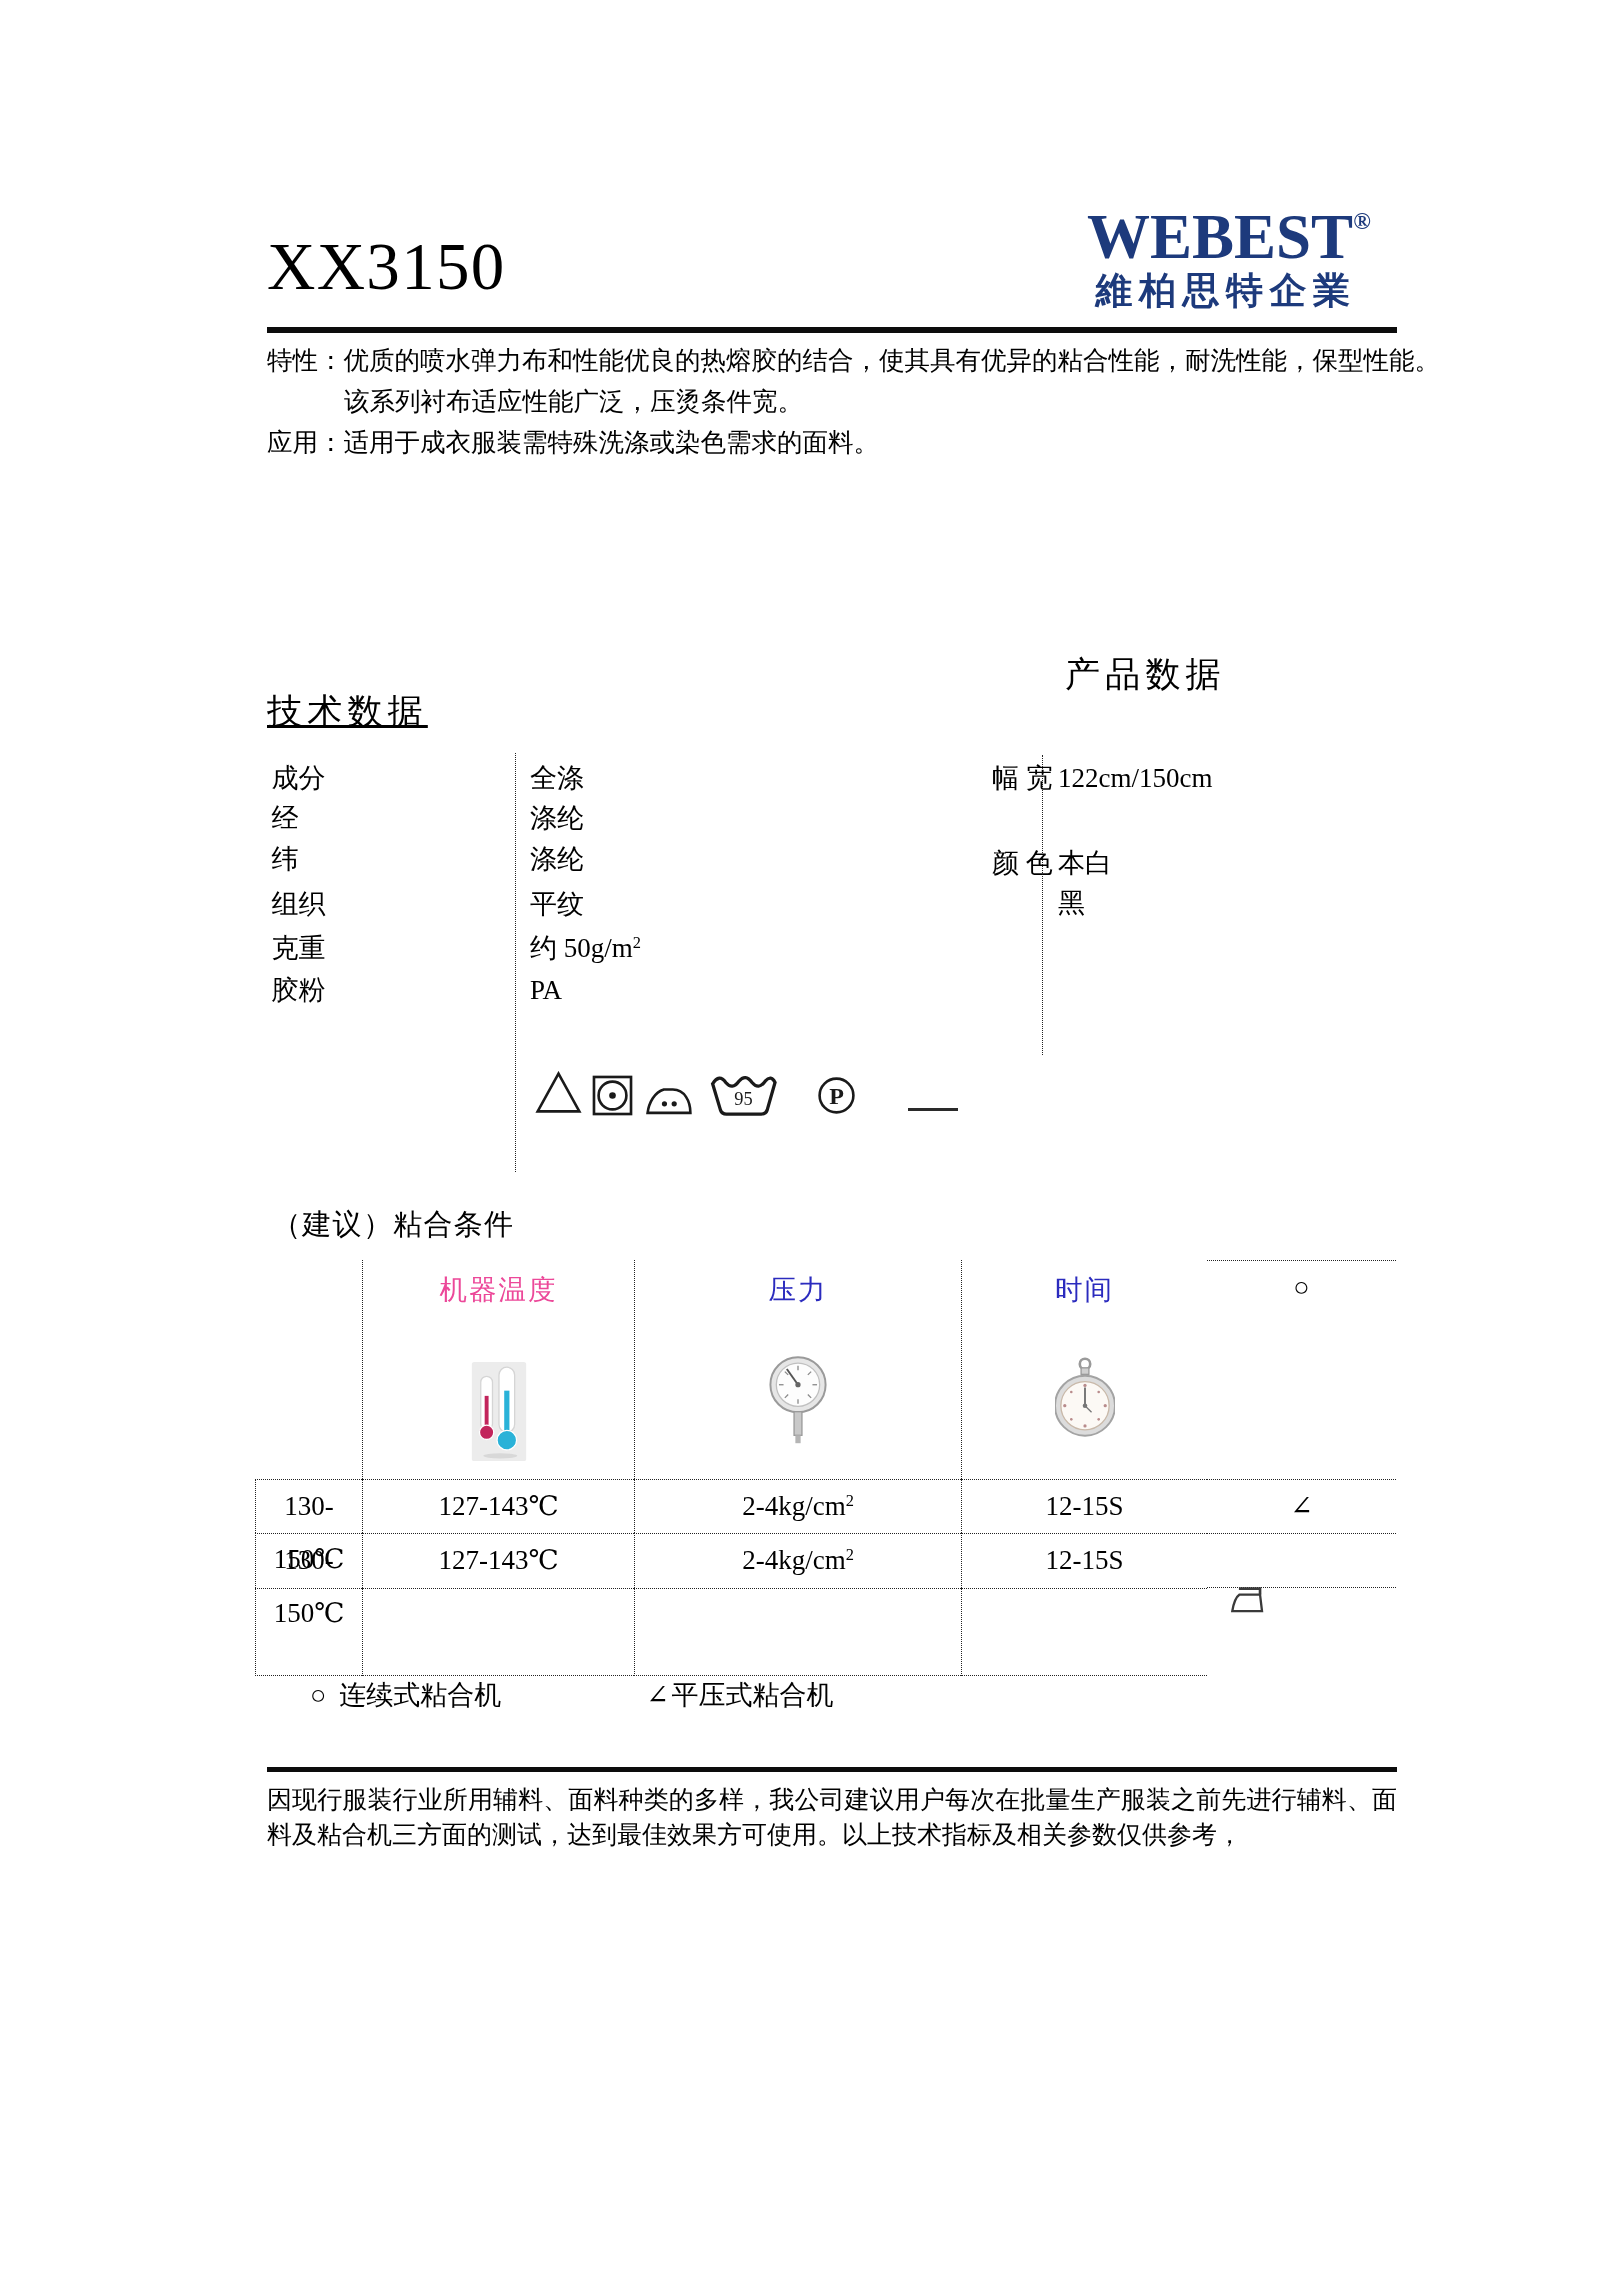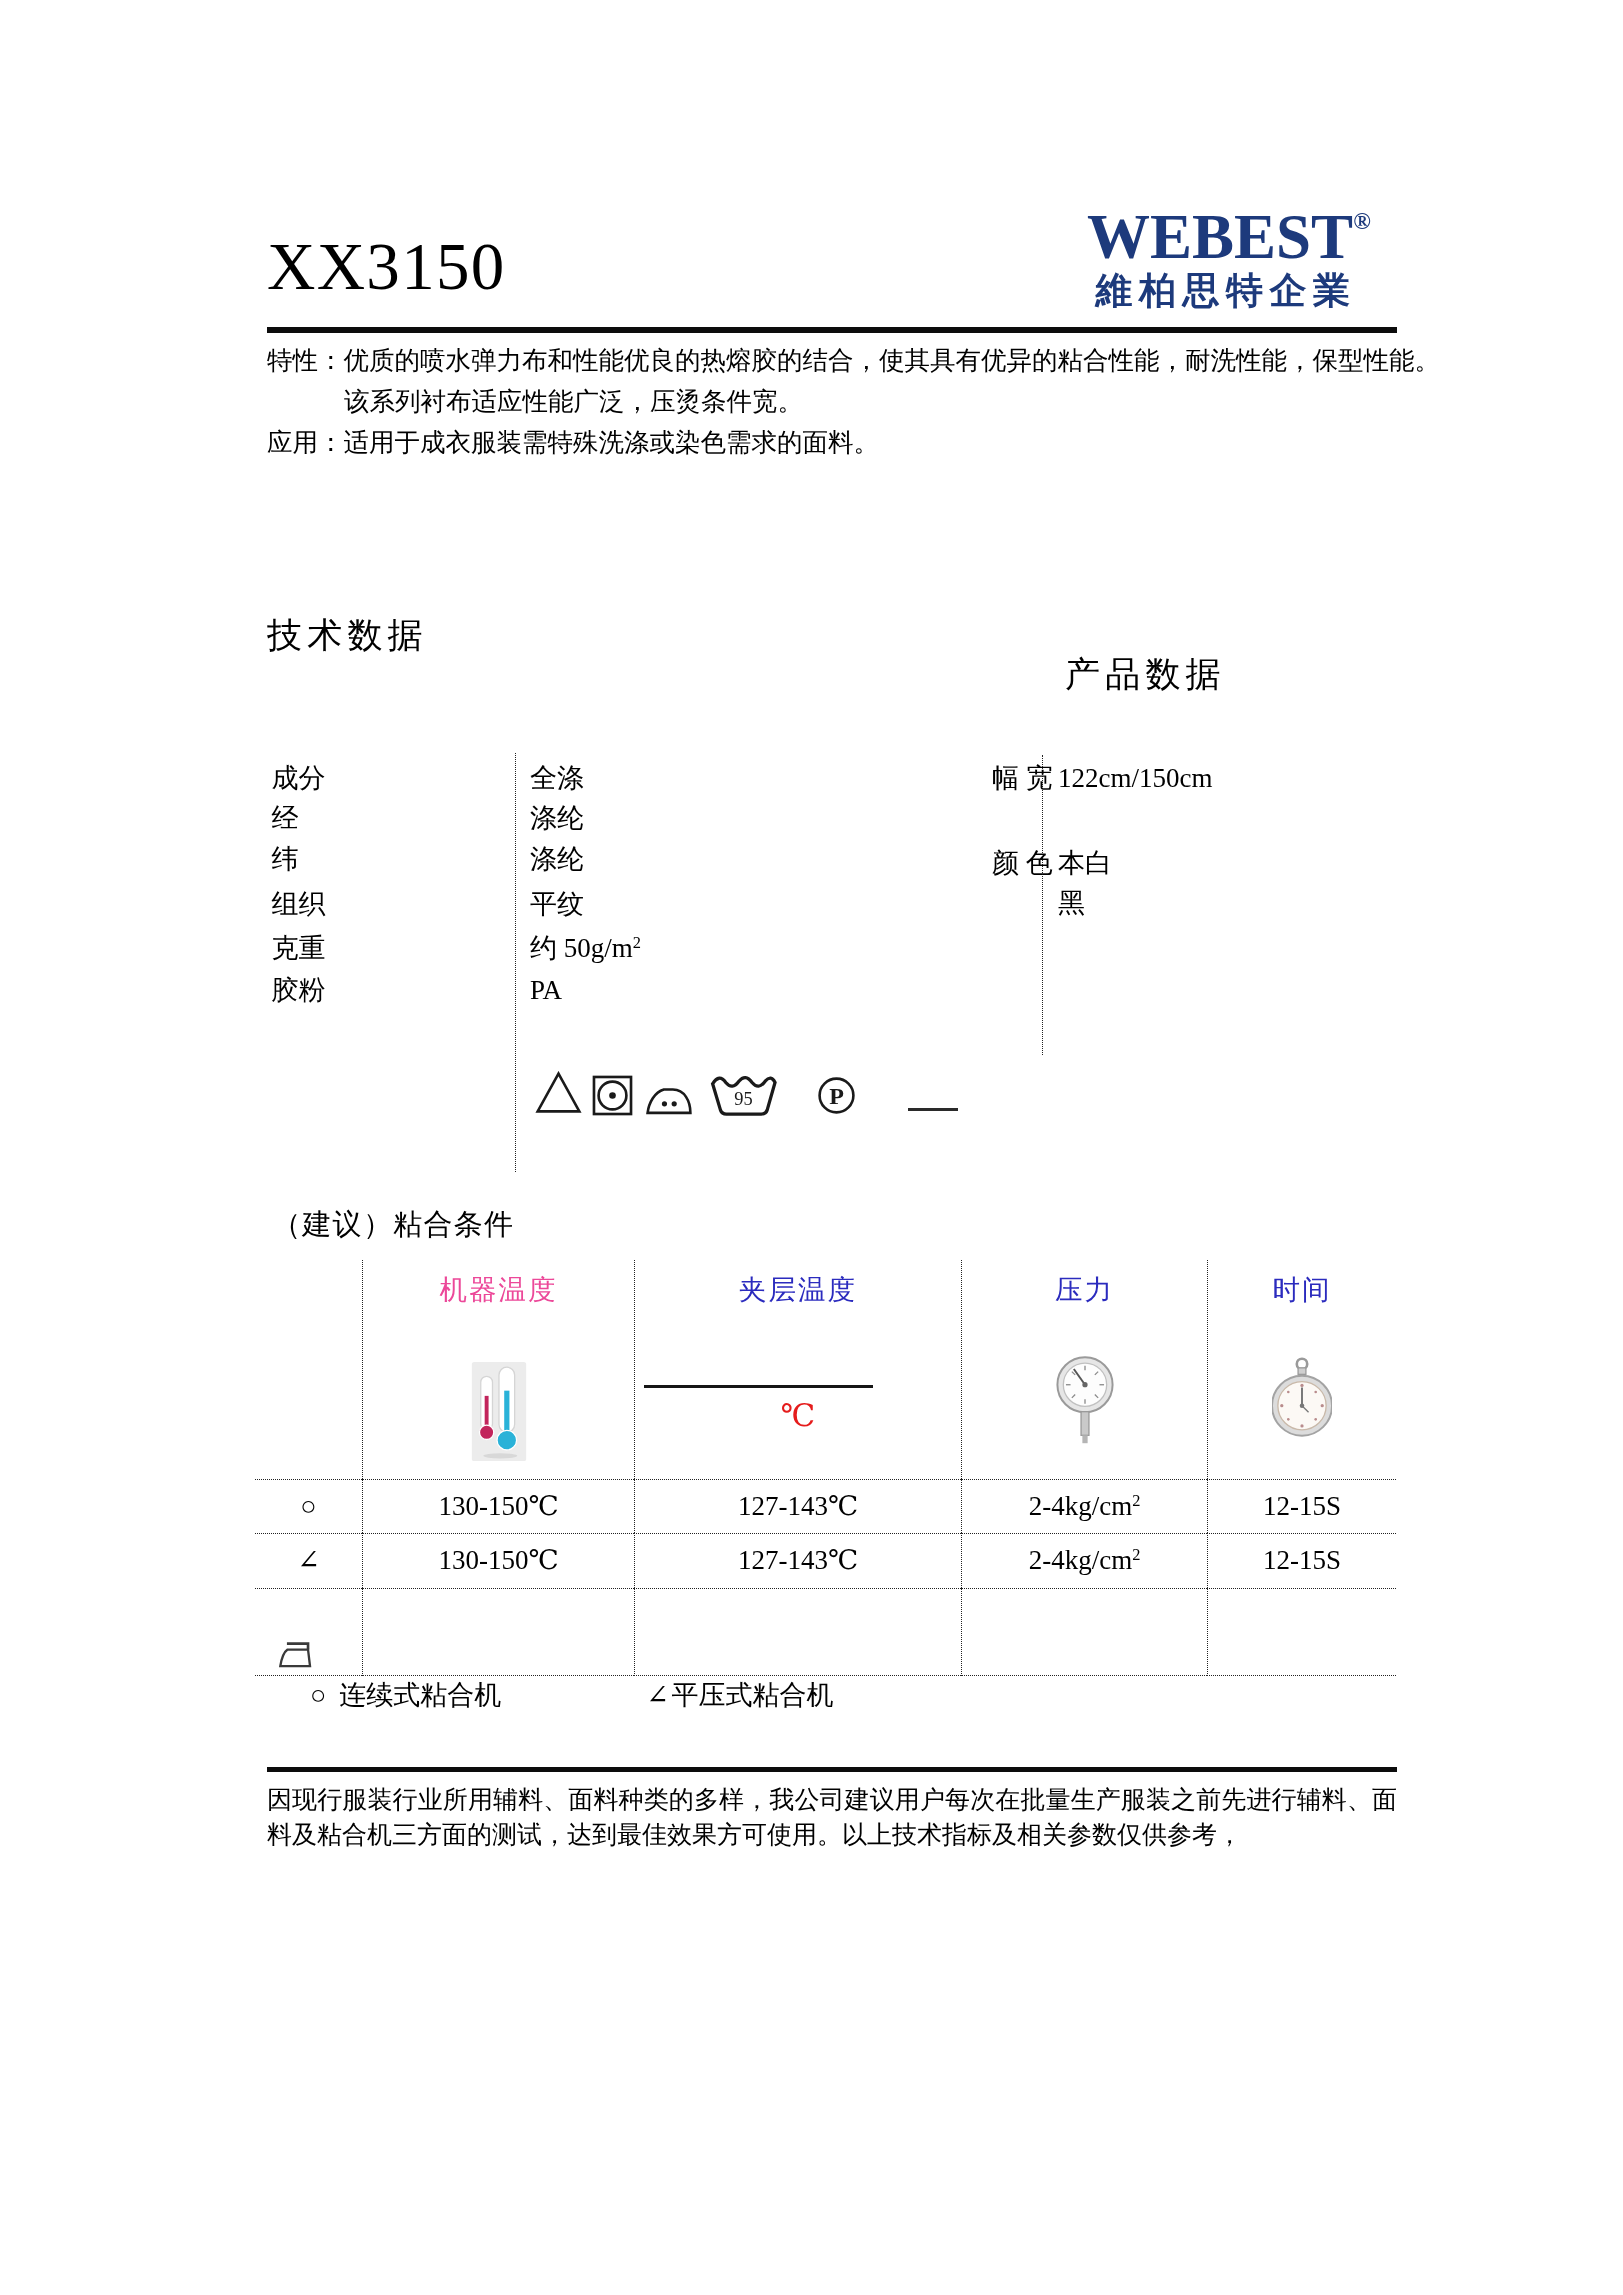--- a/index.html
+++ b/index.html
@@ -14,21 +14,21 @@
   #company{font-size:37px;font-weight:bold;letter-spacing:6.5px;margin-top:2.6px;}
   .rule{background:#0c0c0c;}
   #rule1{left:267px;top:327px;width:1130px;height:5.9px;}
   #rule2{left:267px;top:1767px;width:1130px;height:4.6px;}
   
   #intro{left:267px;top:340px;width:1152px;font-size:25.5px;line-height:41px;}
   .iline{white-space:nowrap;}
   .ind{padding-left:77px;}
   
   .sec-title{font-size:35px;letter-spacing:5.2px;}
-  #tech-title{left:267px;top:612px;}
+  #tech-title{left:267px;top:688px;text-decoration:underline;}
   #prod-title{left:1065px;top:651px;}
   
   #spec{left:267px;top:753px;width:1130px;height:425px;font-size:27px;}
   .srow{position:absolute;left:0;width:100%;height:33px;line-height:33px;}
   .slabel{position:absolute;left:4.6px;}
   .svalue{position:absolute;left:263px;}
   .rlabel{position:absolute;left:725px;height:33px;line-height:33px;}
   .rvalue{position:absolute;left:791px;height:33px;line-height:33px;}
   .vdiv{position:absolute;border-left:1.3px dotted #222;}
   #div-left{left:248px;top:0;height:419px;}
@@ -163,25 +163,20 @@
         <rect x="0" y="0" width="84" height="152" rx="4" fill="#ececec"></rect>
         <rect x="14" y="22" width="18" height="82" rx="9" fill="#ffffff" stroke="#d5d5d5" stroke-width="2"></rect>
         <rect x="20" y="52" width="6" height="48" fill="#c2255c"></rect>
         <circle cx="23" cy="108" r="11" fill="#c2255c" stroke="#fff" stroke-width="2"></circle>
         <rect x="42" y="8" width="24" height="100" rx="12" fill="#ffffff" stroke="#d5d5d5" stroke-width="2"></rect>
         <rect x="50" y="44" width="8" height="62" fill="#2ab2d8"></rect>
         <circle cx="54" cy="120" r="15" fill="#2ab2d8" stroke="#fff" stroke-width="2"></circle>
         <ellipse cx="44" cy="144" rx="26" ry="4" fill="#d8d8d8"></ellipse>
       </svg>
     </div>
-  </div>
-  <div class="c bl">
-    <div class="htitle" style="color: rgb(43, 43, 190);">夹层温度</div>
-    <div id="hline"></div>
-    <div id="celsius" style="color: rgb(229, 28, 28);">℃</div>
   </div>
   <div class="c bl">
     <div class="htitle" style="color: rgb(43, 43, 190);">压力</div>
     <div class="icwrap" style="top:84px">
       <svg width="58" height="113" viewBox="0 0 88 172">
         <circle cx="44" cy="62" r="42" fill="#e6e6e6" stroke="#9a9a9a" stroke-width="3"></circle>
         <circle cx="44" cy="62" r="33" fill="#fdfdfd" stroke="#c0c0c0" stroke-width="2"></circle>
         <g stroke="#8a8a8a" stroke-width="2">
           <line x1="44" y1="33" x2="44" y2="40"></line>
             <line x1="44" y1="84" x2="44" y2="91"></line>

